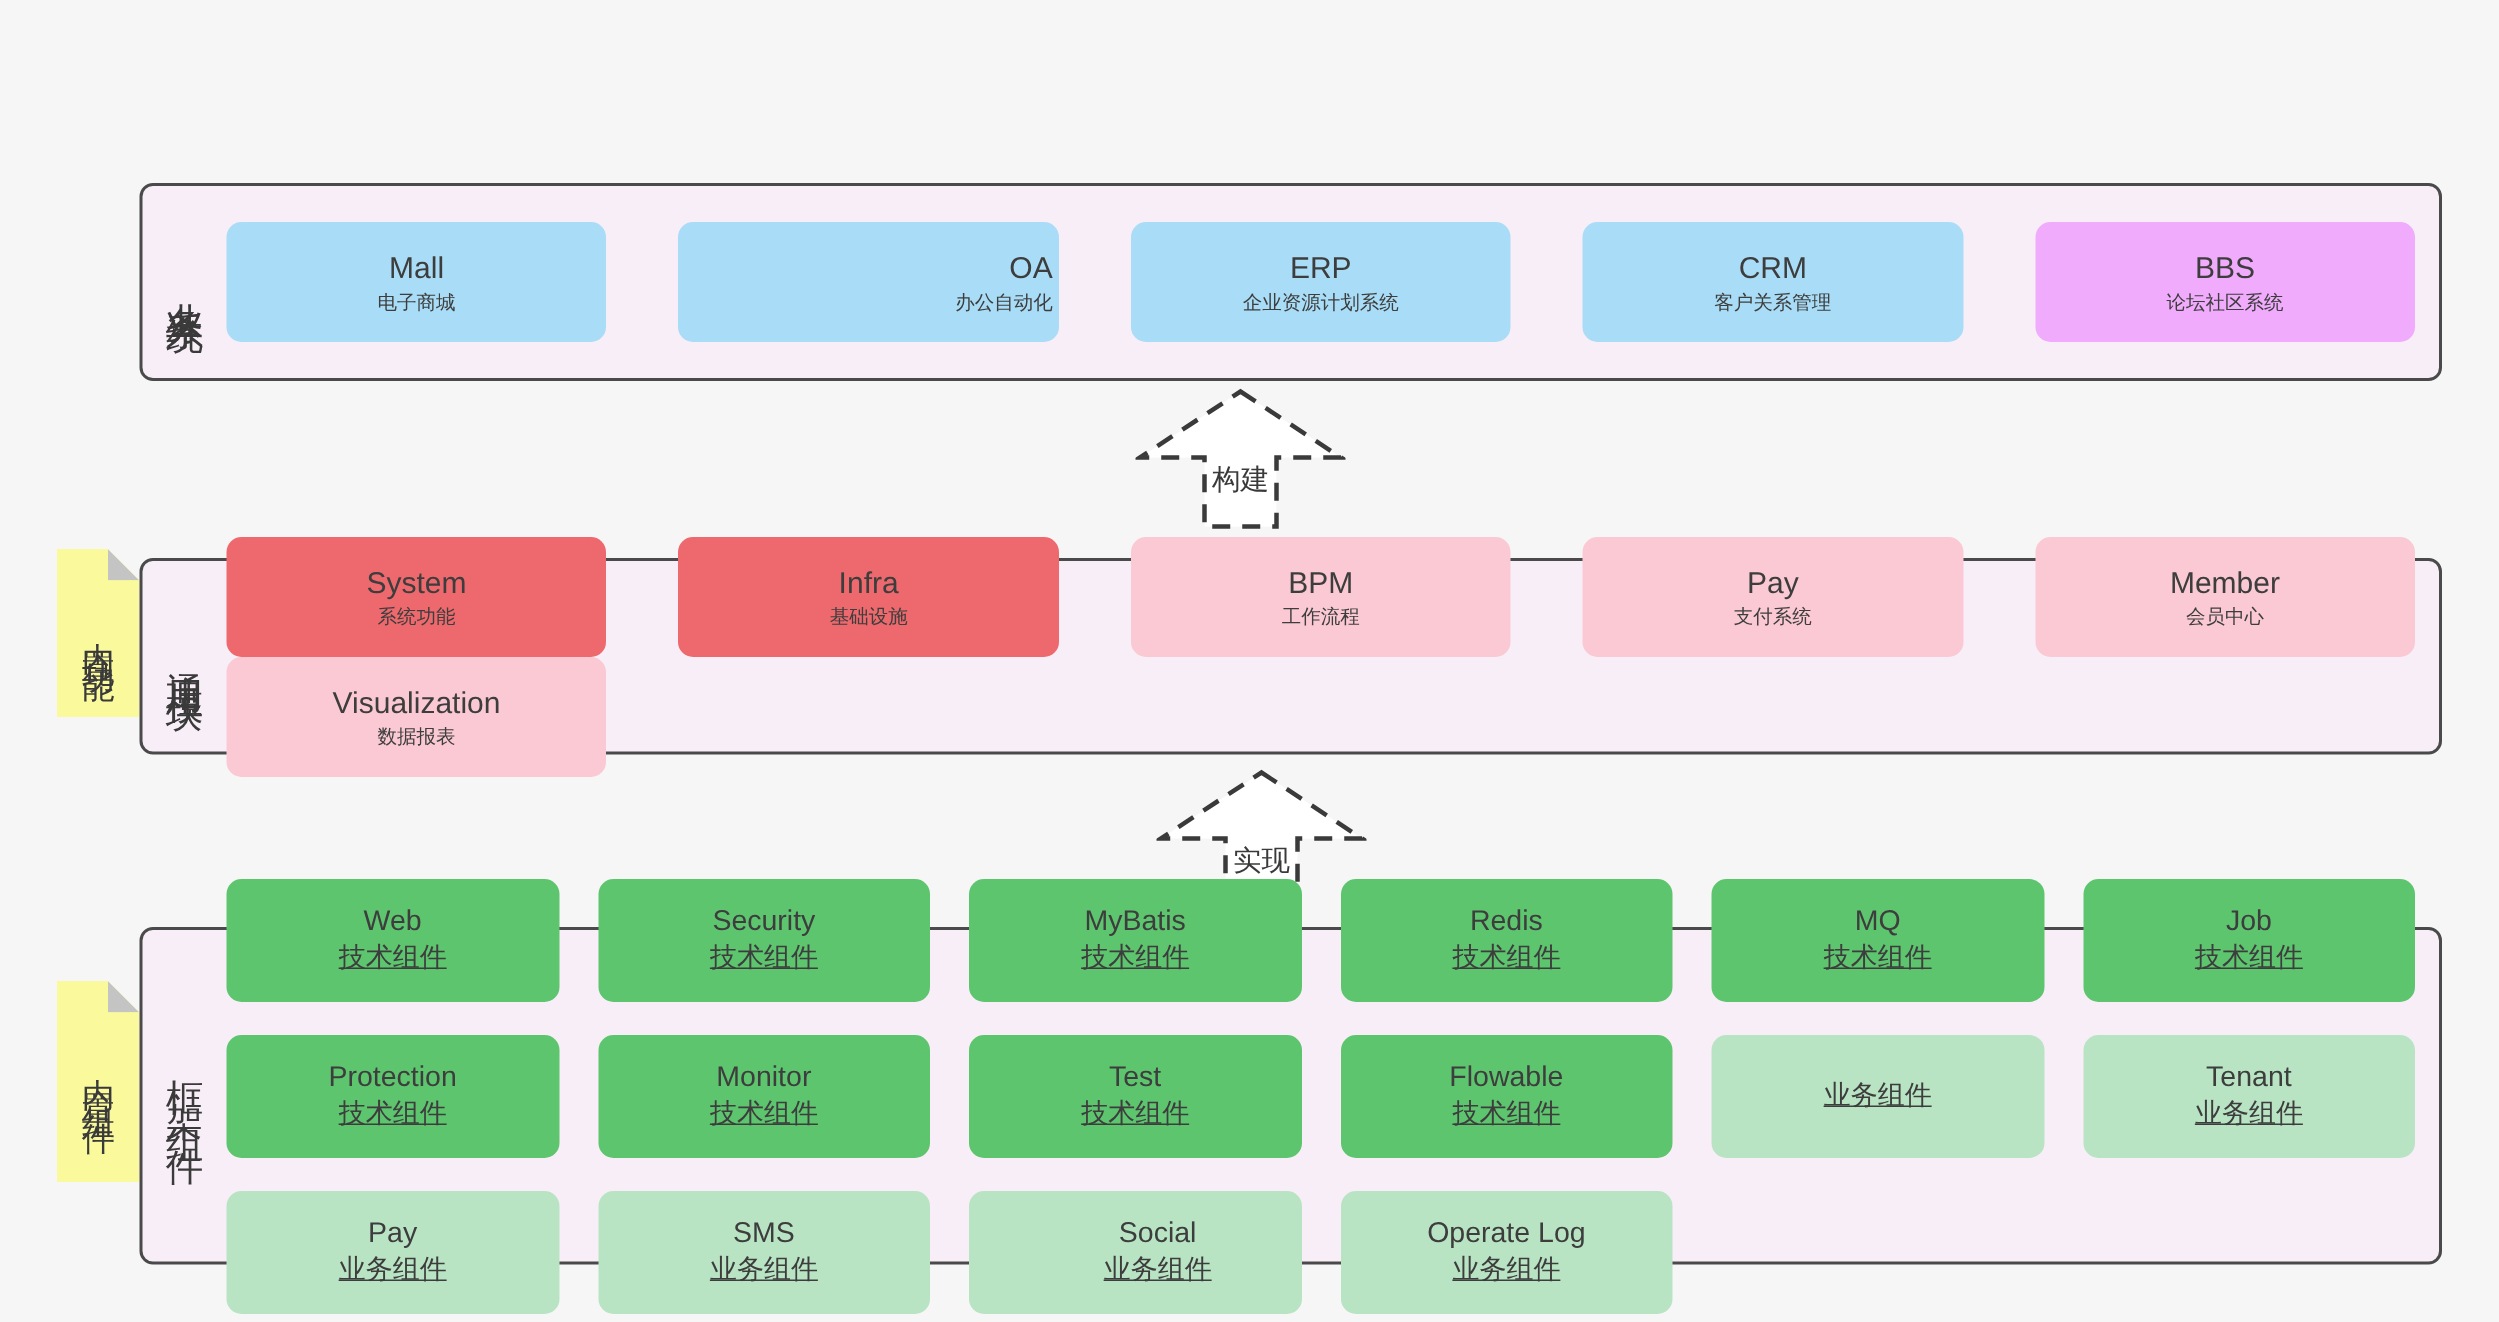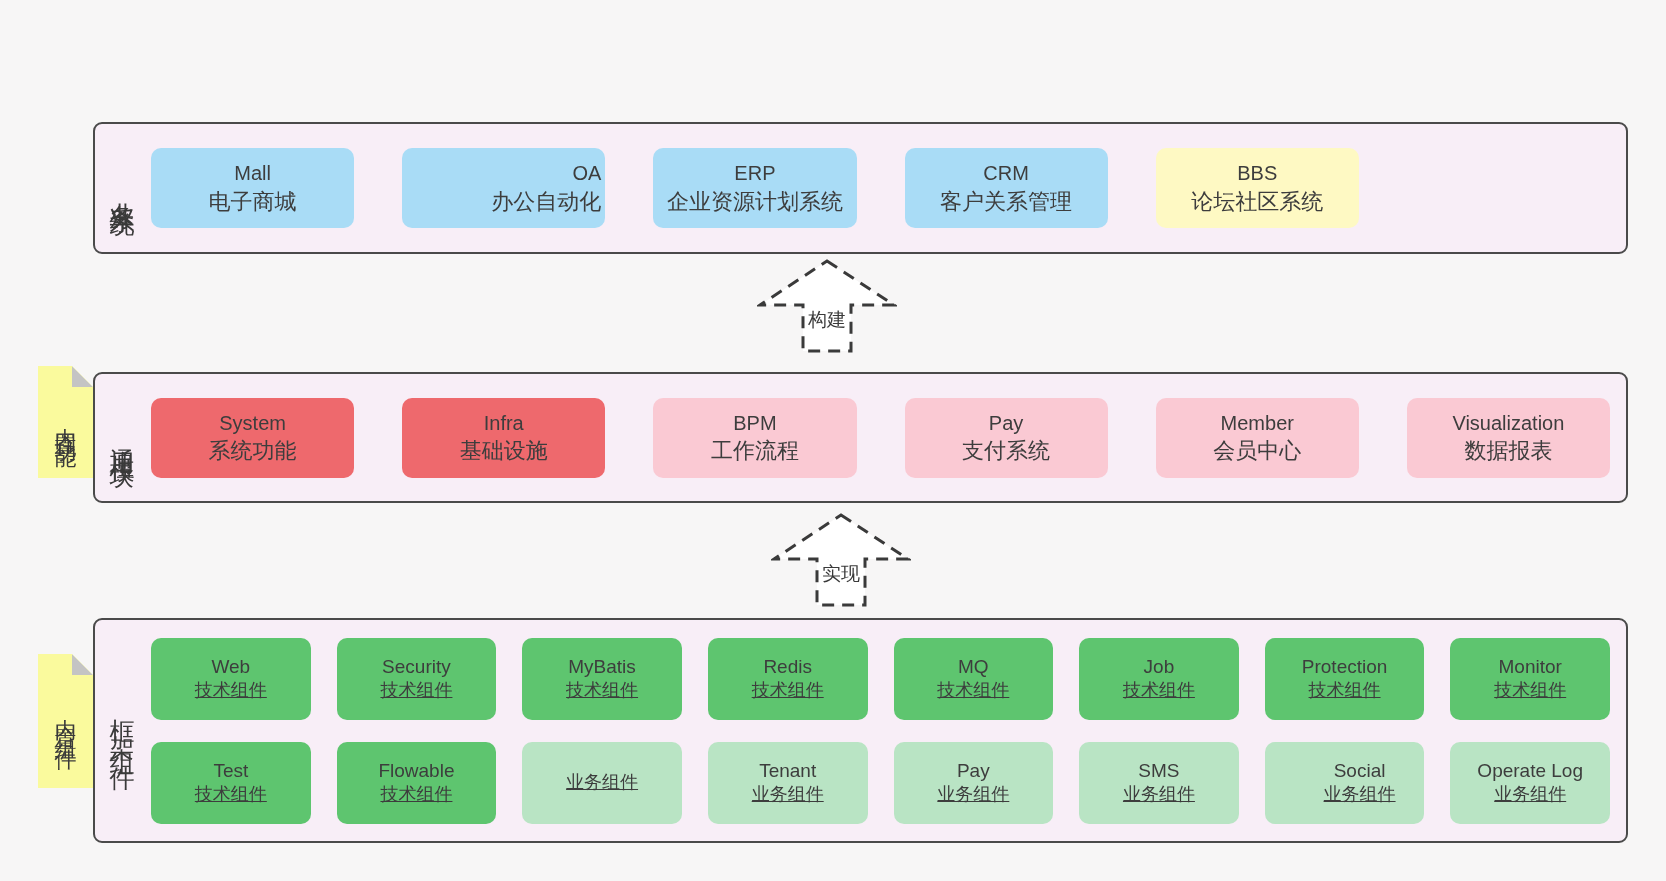--- a/index.html
+++ b/index.html
@@ -28,33 +28,33 @@
   }
   .layer-business   .layer-label { letter-spacing:3px; }
   .layer-modules    .layer-label { letter-spacing:5px; }
   .layer-components .layer-label { letter-spacing:16px; }
 
   .layer-grid {
     flex:1; display:grid; align-content:center;
     padding:0 16px 0 0; box-sizing:border-box;
   }
   .layer-business .layer-grid,
-  .layer-modules  .layer-grid { grid-template-columns:repeat(6,1fr); column-gap:48px; }
-  .layer-components .layer-grid { grid-template-columns:repeat(8,1fr); column-gap:26px; row-gap:22px; }
+  .layer-modules  .layer-grid { grid-template-columns:repeat(5,1fr); column-gap:48px; }
+  .layer-components .layer-grid { grid-template-columns:repeat(6,1fr); column-gap:26px; row-gap:22px; }
 
   
   .box {
     height:80px; border-radius:10px;
     display:flex; flex-direction:column; align-items:center; justify-content:center;
     text-align:center; font-size:20px; line-height:1.32; color:#3d3d3d;
     padding:0 4px; box-sizing:border-box;
   }
   .layer-components .box { height:82px; font-size:19px; }
   .box .en { max-width:122px; }
-  .box .zh { font-size:22px; }
+  .box .zh { font-size:13px; }
   .layer-components .box .zh { font-size:18px;text-decoration:underline; }
 
   
   .note {
     position:absolute; left:38px; width:55px; z-index:1;
     display:flex; align-items:center; justify-content:center;
     font-size:22px; color:#3a3a3a;
     clip-path:polygon(0 0, calc(100% - 21px) 0, 100% 21px, 100% 100%, 0 100%);
   }
   .note-modules    { top:366px; height:112px; }
@@ -108,21 +108,21 @@
           <span class="zh">办公自动化</span>
         </div>
         <div class="box" style="background: rgb(169, 220, 246);">
           <span class="en">ERP</span>
           <span class="zh">企业资源计划系统</span>
         </div>
         <div class="box" style="background: rgb(169, 220, 246);">
           <span class="en">CRM</span>
           <span class="zh">客户关系管理</span>
         </div>
-        <div class="box" style="background: #fef9c3;">
+        <div class="box" style="background: #f0abfc;">
           <span class="en">BBS</span>
           <span class="zh">论坛社区系统</span>
         </div>
       </div>
     </section>
     <section class="layer layer-modules" style="background: rgb(248, 238, 247); border-color: rgb(74, 74, 74);">
       <div class="layer-label">通用模块</div>
       <div class="layer-grid">
         <div class="box" style="background: rgb(238, 105, 109);">
           <span class="en">System</span>

